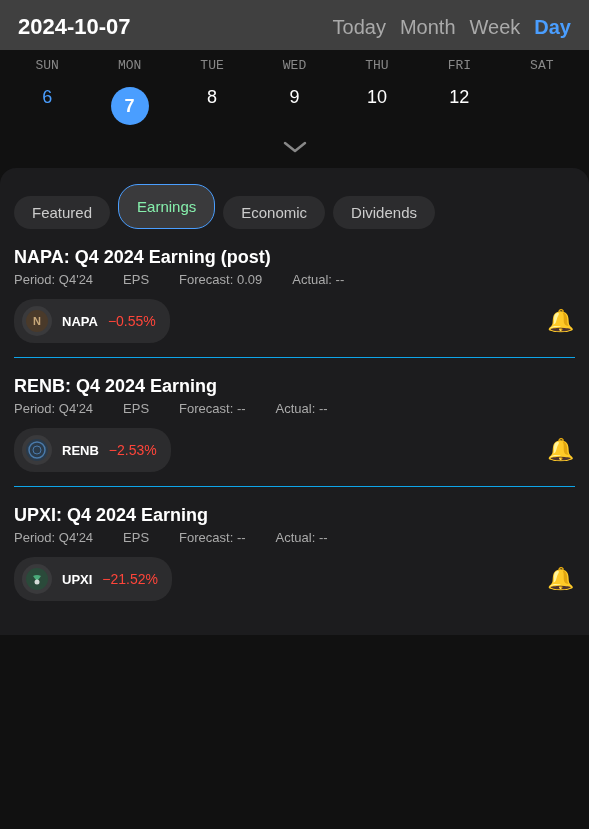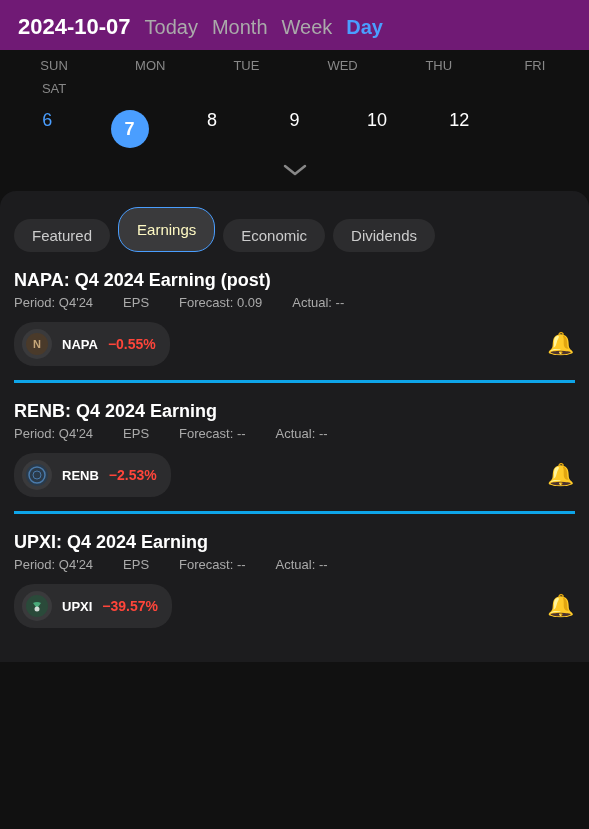--- a/index.html
+++ b/index.html
@@ -9,23 +9,23 @@
       font-family: -apple-system, BlinkMacSystemFont, 'Segoe UI', sans-serif;
       width: 589px;
       min-height: 829px;
       overflow-x: hidden;
     }
 
     
     .header {
       display: flex;
       align-items: center;
-      justify-content: flex-start;
+      justify-content: space-between;
       padding: 14px 18px 10px 18px;
-      background: #701a75;
+      background: #404040;
       gap: 14px;
     }
     .header-date {
       font-size: 22px;
       font-weight: 700;
       color: #fff;
     }
     .header-nav {
       display: flex;
       gap: 14px;
@@ -41,23 +41,24 @@
       font-weight: 600;
     }
 
     
     .calendar {
       background: #111;
       padding: 4px 0 0 0;
     }
     .day-labels {
       display: grid;
-      grid-template-columns: repeat(6, 1fr);
+      grid-template-columns: repeat(7, 1fr);
       text-align: center;
       padding: 0 6px;
+      font-family: Liberation Mono, monospace;
     }
     .day-label {
       font-size: 13px;
       color: #888;
       padding: 4px 0;
     }
     .day-numbers {
       display: grid;
       grid-template-columns: repeat(7, 1fr);
       text-align: center;
@@ -114,31 +115,31 @@
       cursor: pointer;
       white-space: nowrap;
     }
     .tab-btn.inactive {
       background: #2c2c2e;
       color: #ccc;
       margin-top: 12px;
     }
     .tab-btn.active {
       background: #3a3a3c;
-      color: #fef9c3;
+      color: #86efac;
       border: 1.5px solid #4a9eff;
     }
 
     
     .earnings-list {
       background: #1c1c1e;
       padding: 0 14px 20px 14px;
     }
     .earning-item {
-      border-bottom: 3px solid #0ea5e9;
+      border-bottom: 1px solid #0ea5e9;
       padding: 18px 0 14px 0;
     }
     .earning-item:last-child {
       border-bottom: none;
     }
     .earning-title {
       font-size: 18px;
       font-weight: 700;
       color: #fff;
       margin-bottom: 4px;
@@ -177,21 +178,21 @@
       color: #fff;
       overflow: hidden;
     }
     .ticker-name {
       font-size: 13px;
       font-weight: 600;
       color: #fff;
     }
     .ticker-change {
       font-size: 14px;
-      font-weight: 700;
+      font-weight: 400;
     }
     .ticker-change.negative { color: #ff453a; }
     .bell-icon {
       font-size: 22px;
       color: #555;
       cursor: pointer;
     }
 
     
     .icon-napa {
@@ -313,19 +314,19 @@
     <div class="ticker-row">
       <div class="ticker-chip">
         <div class="ticker-icon icon-upxi">
           <svg width="22" height="22" viewBox="0 0 22 22" fill="none">
             <circle cx="11" cy="11" r="11" fill="#2a4a3a"></circle>
             <path d="M7 8 Q11 6 15 8 Q13 11 11 13 Q9 11 7 8Z" fill="#4aaa7a"></path>
             <circle cx="11" cy="14" r="2.5" fill="#fff" opacity="0.8"></circle>
           </svg>
         </div>
         <span class="ticker-name">UPXI</span>
-        <span class="ticker-change negative">−39.57%</span>
+        <span class="ticker-change negative">−21.52%</span>
       </div>
       <span class="bell-icon">🔔</span>
     </div>
   </div>
 
 </div>
 
 </body></html>

